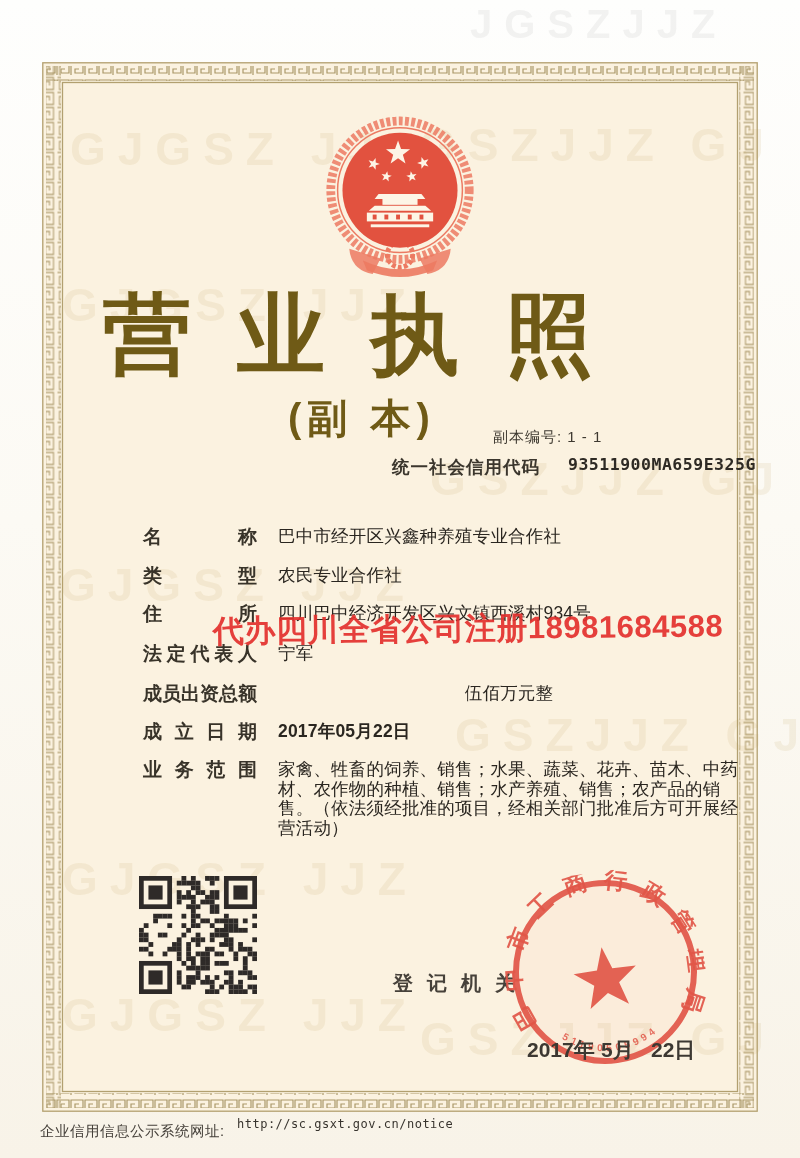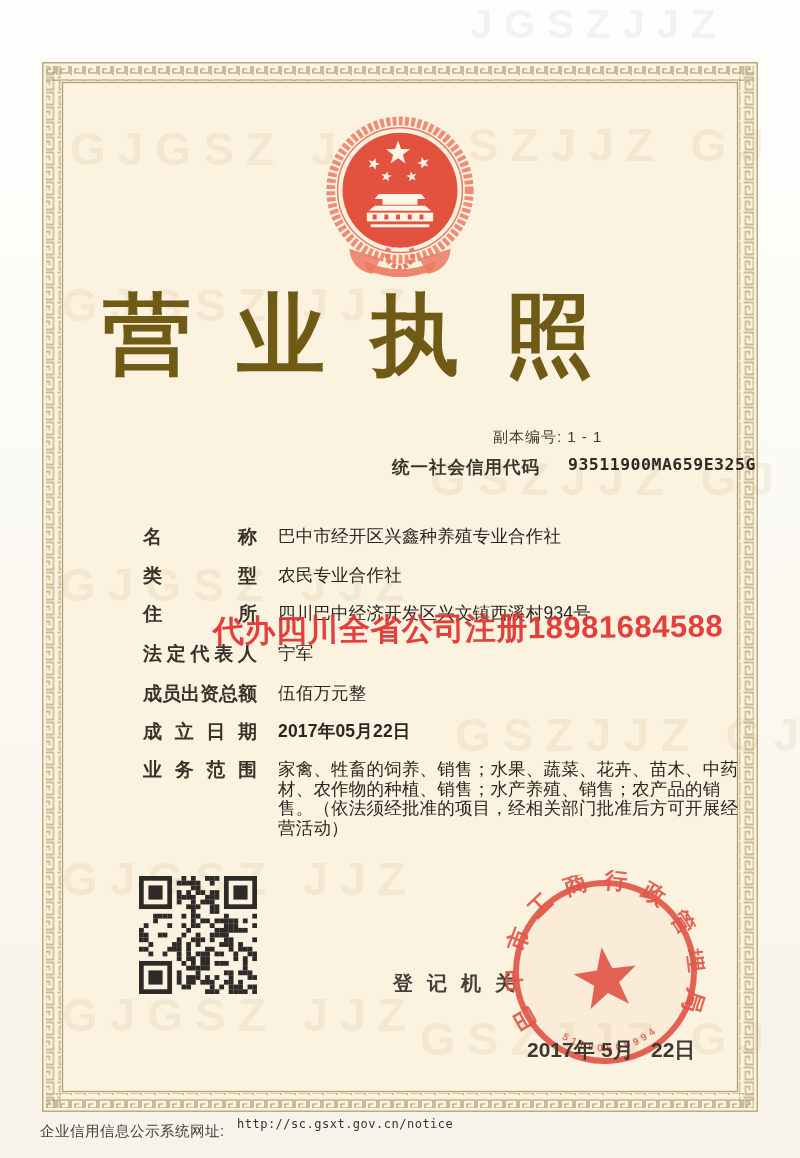--- a/index.html
+++ b/index.html
@@ -94,20 +94,21 @@
       <rect x="46" y="103" width="68" height="9" fill="#fdf5e6"></rect>
       <rect x="52" y="105" width="4" height="5" fill="#e2523f"></rect>
       <rect x="64" y="105" width="4" height="5" fill="#e2523f"></rect>
       <rect x="76" y="105" width="4" height="5" fill="#e2523f"></rect>
       <rect x="88" y="105" width="4" height="5" fill="#e2523f"></rect>
       <rect x="100" y="105" width="4" height="5" fill="#e2523f"></rect>
       <rect x="50" y="115" width="60" height="3" fill="#fdf5e6"></rect>
     </svg>
 
   <div class="doc-title">营业执照</div>
+  <div class="doc-subtitle">(副 本)</div>
   <div class="copy-number">副本编号: 1 - 1</div>
 
   <div class="credit-label">统一社会信用代码</div>
   <div class="credit-code">93511900MA659E325G</div>
 
   <div id="fields-layer">
       <div class="flabel" style="top: 527px;">
         <span>名</span>
         <span>称</span>
       </div>
@@ -131,21 +132,21 @@
       </div>
       <div class="fvalue" style="top: 644px;">宁军</div>
       <div class="flabel" style="top: 684px;">
         <span>成</span>
         <span>员</span>
         <span>出</span>
         <span>资</span>
         <span>总</span>
         <span>额</span>
       </div>
-      <div class="fvalue" style="top: 684px;">伍佰万元整</div>
+      <div class="fvalue" style="top: 684px; text-align: center;">伍佰万元整</div>
       <div class="flabel" style="top: 722px;">
         <span>成</span>
         <span>立</span>
         <span>日</span>
         <span>期</span>
       </div>
       <div class="fvalue" style="top: 722px; font-weight: bold;">2017年05月22日</div>
       <div class="flabel" style="top: 760px;">
         <span>业</span>
         <span>务</span>

